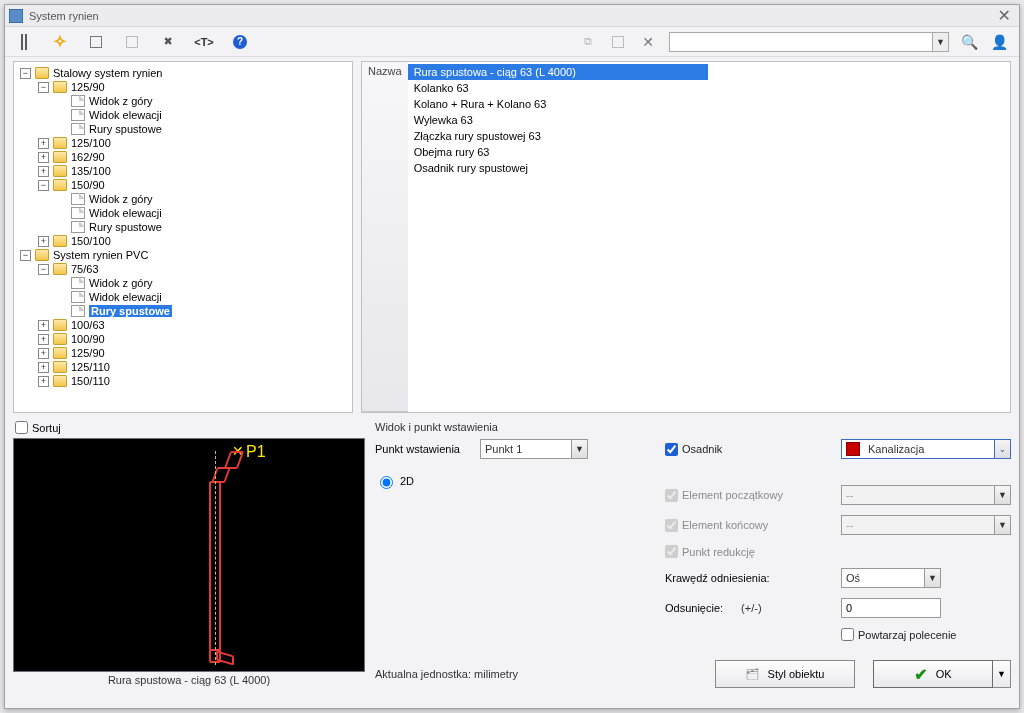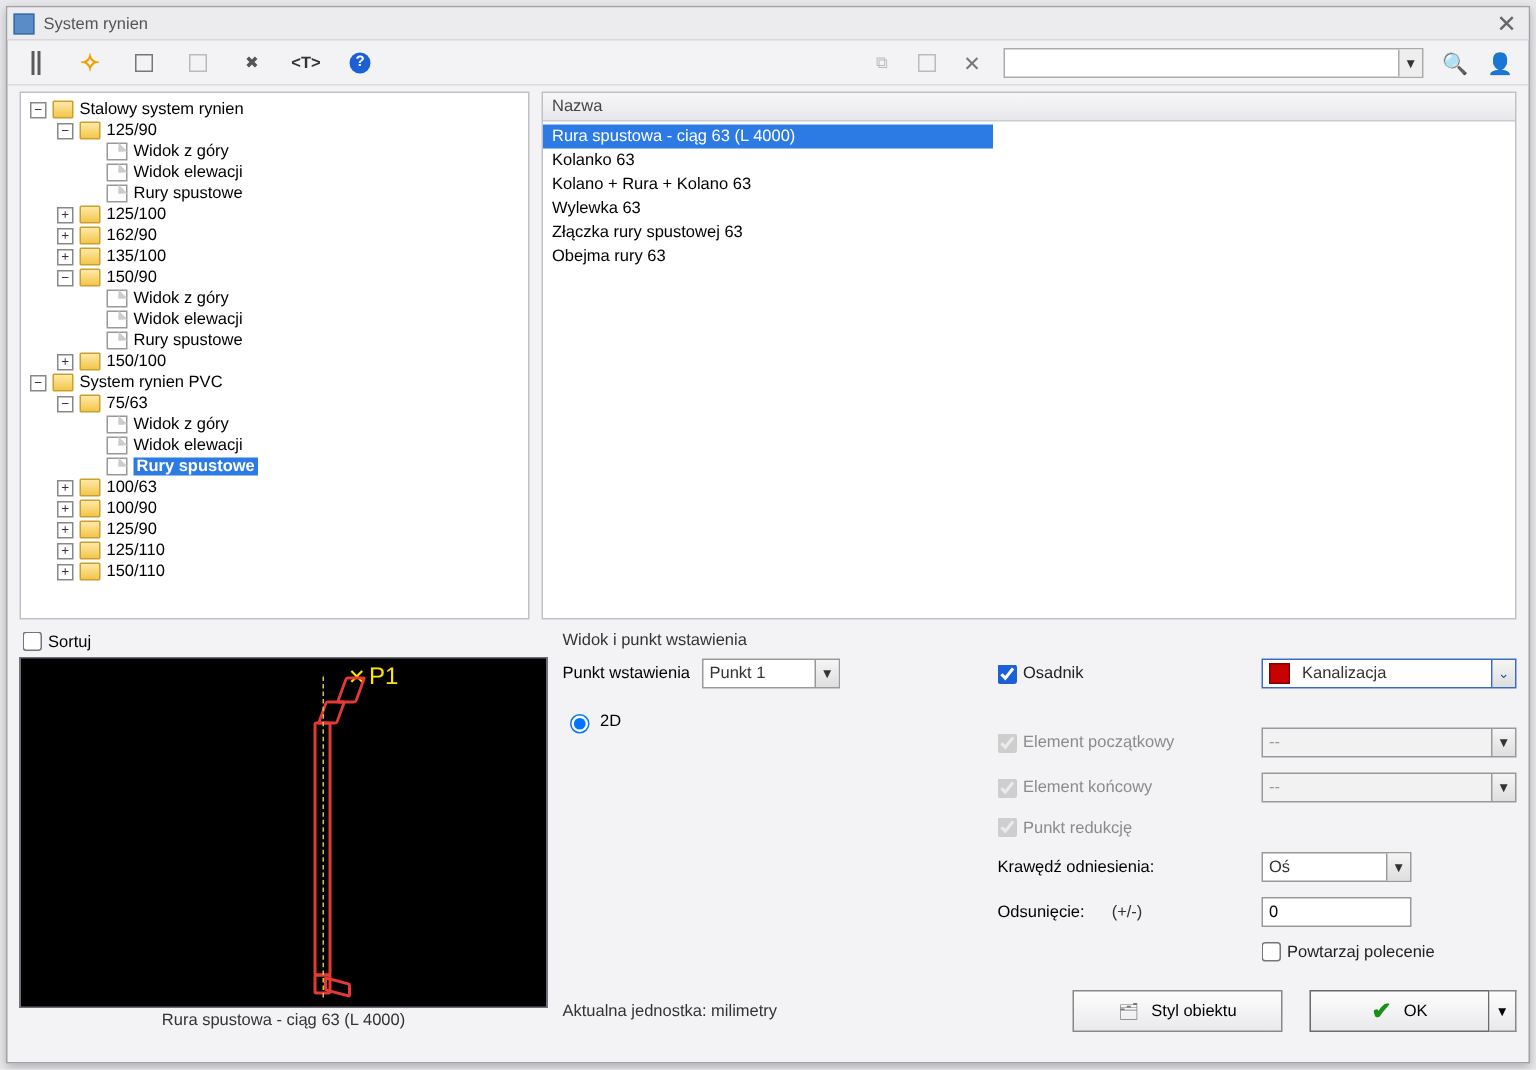--- a/index.html
+++ b/index.html
@@ -92,21 +92,21 @@
     padding: 4px 8px;
     gap: 8px;
     height: 360px;
   }
   .tree-panel, .list-panel {
     border: 1px solid #bfbfc5;
     background: #fff;
     overflow: auto;
   }
   .tree-panel { width: 340px; }
-  .list-panel { flex: 1; display:flex; flex-direction:column; }
+  .list-panel { flex: 1; display:flex; }
   .list-header {
     background: linear-gradient(#f7f7f9,#e8e8ec);
     border-bottom: 1px solid #ccc;
     padding: 3px 6px;
     color: #444;
   }
   .list-body { padding: 2px 0; }
   .list-item {
     padding: 2px 6px;
     cursor: default;
@@ -515,20 +515,21 @@
 
     <div class="list-panel">
       <div class="list-header">Nazwa</div>
       <div class="list-body">
         <div class="list-item selected width-fit">Rura spustowa - ciąg 63 (L 4000)</div>
         <div class="list-item">Kolanko 63</div>
         <div class="list-item">Kolano + Rura + Kolano 63</div>
         <div class="list-item">Wylewka 63</div>
         <div class="list-item">Złączka rury spustowej 63</div>
         <div class="list-item">Obejma rury 63</div>
+        <div class="list-item">Osadnik rury spustowej</div>
       </div>
     </div>
   </div>
 
   <div class="lower">
 
     <div class="preview">
       <div class="sort-row">
         <input type="checkbox" style="">
         <span>Sortuj</span>
@@ -550,23 +551,23 @@
       </div>
       <div class="caption">Rura spustowa - ciąg 63 (L 4000)</div>
     </div>
 
     <div class="props">
       <div class="props-title">Widok i punkt wstawienia</div>
 
       <div style="display:flex;gap:30px;align-items:flex-start">
 
         <div style="display:flex;flex-direction:column;gap:14px;min-width:260px">
-          <div style="display:flex;align-items:center;gap:8px">
+          <div style="display:flex;align-items:center;gap:20px">
             <span>Punkt wstawienia</span>
-            <div class="combo" style="width:92px">
+            <div class="combo" style="width:108px">
               <span>Punkt 1</span>
               <div class="dd">▼</div>
             </div>
           </div>
           <div class="radio-row">
             <input type="radio" checked="" style="">
             <span>2D</span>
           </div>
         </div>
 

